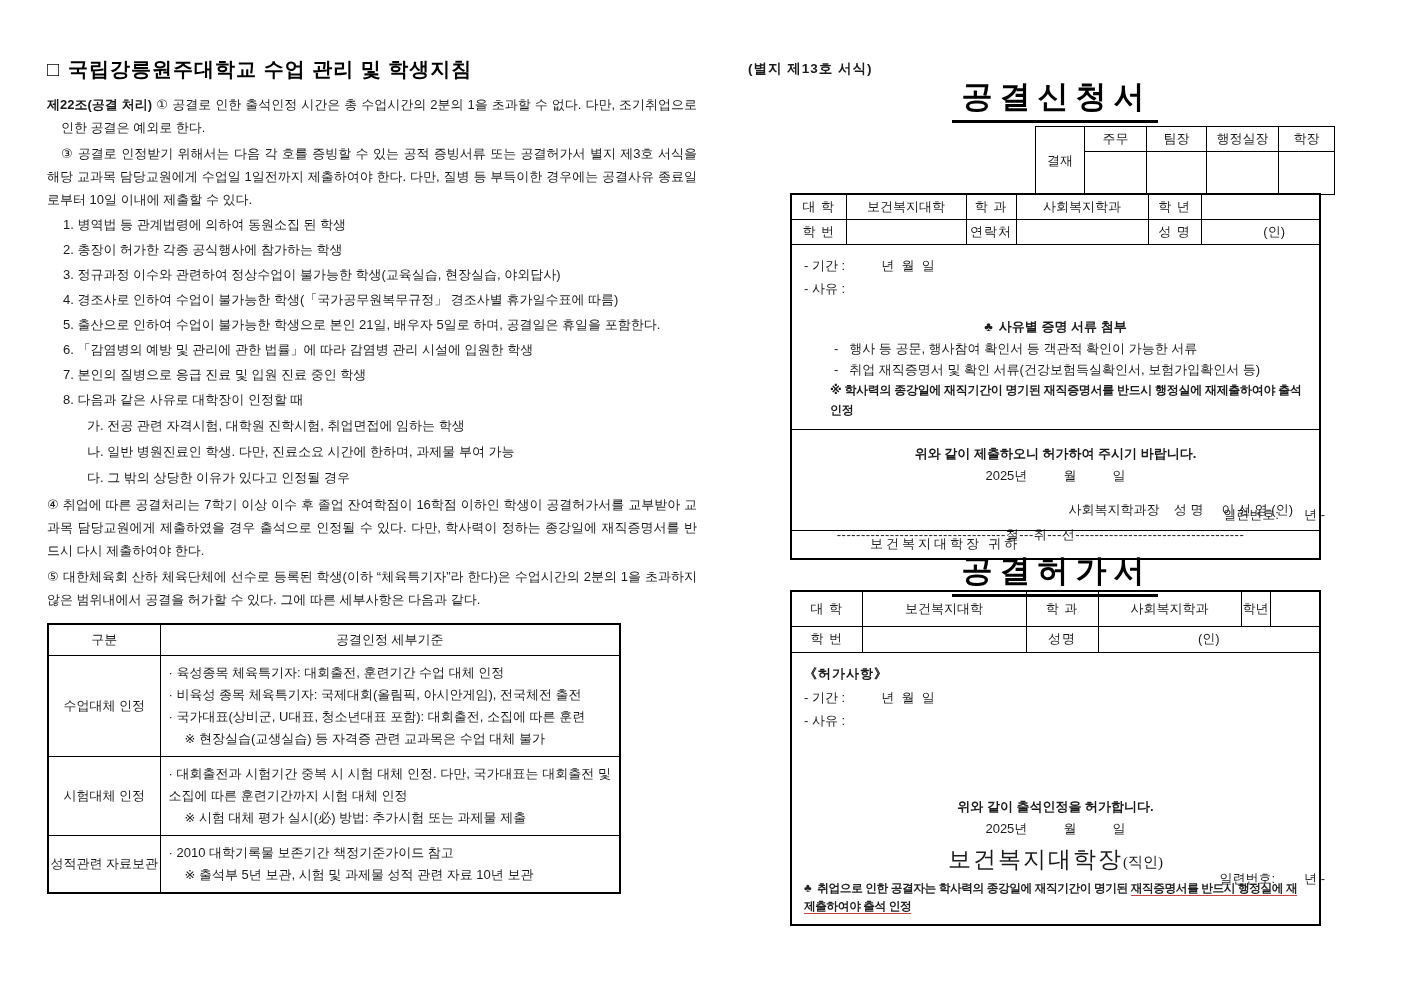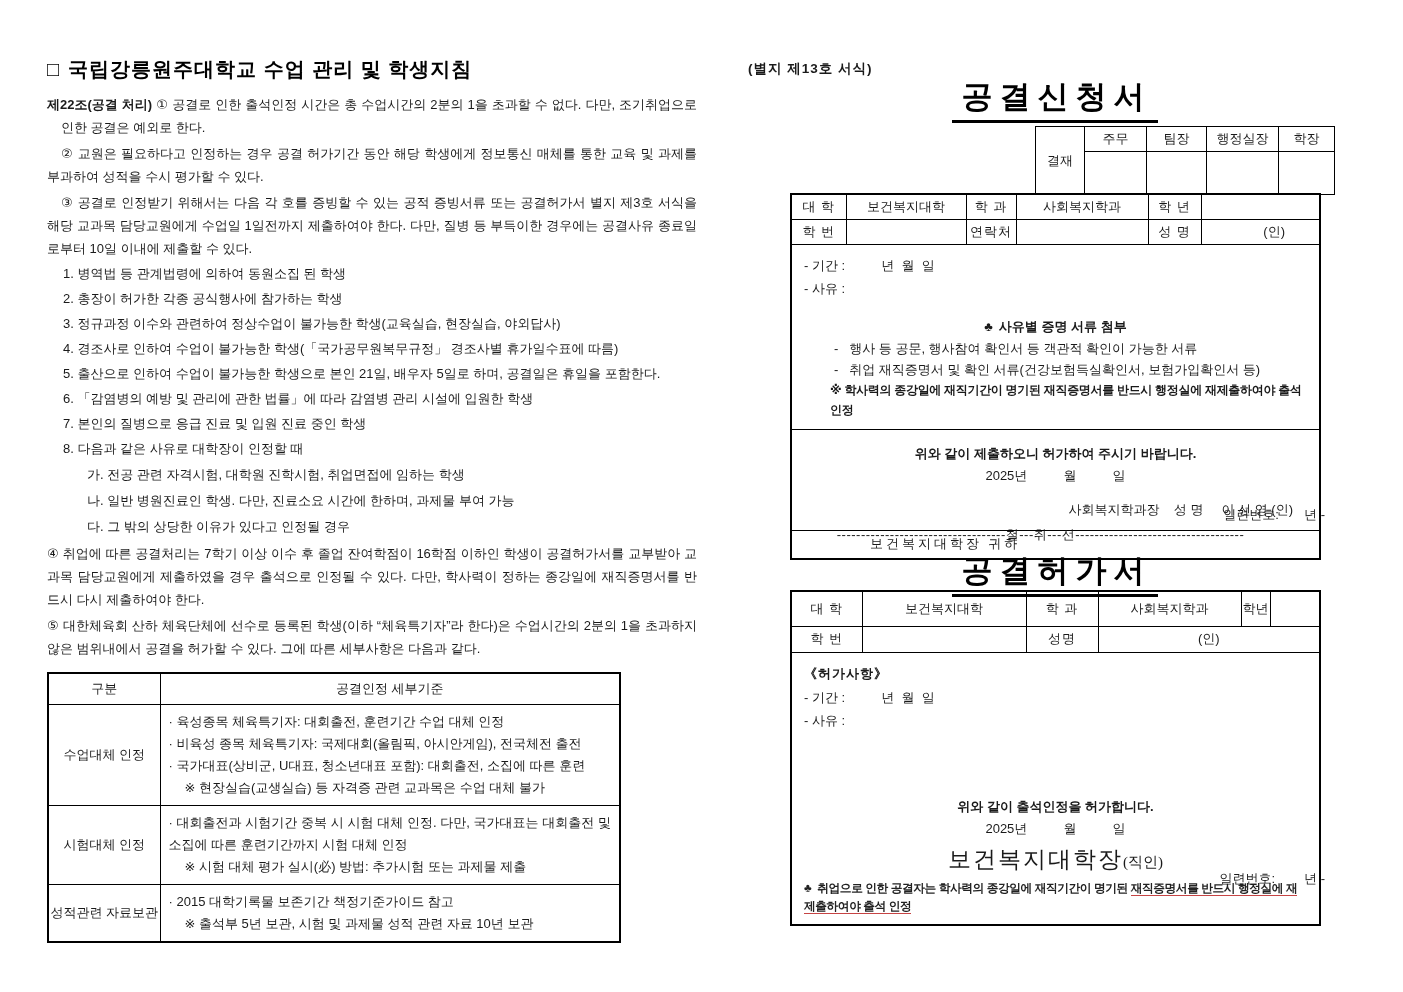--- a/index.html
+++ b/index.html
@@ -76,21 +76,20 @@
   .red-underline{border-bottom:1.5px solid #c64444;padding-bottom:1px;}
   .club{margin-right:6px;font-weight:normal;}
 </style>
 </head>
 <body>
 
 <div class="left-col">
   <h1 class="doc-title"><span class="sq">□</span><span>국립강릉원주대학교 수업 관리 및 학생지침</span></h1>
 
   <p class="para p-art"><b>제22조(공결 처리)</b><span> ① 공결로 인한 출석인정 시간은 총 수업시간의 2분의 1을 초과할 수 없다. 다만, 조기취업으로 인한 공결은 예외로 한다.</span></p>
-  <p class="para p-ind">② 교원은 필요하다고 인정하는 경우 공결 허가기간 동안 해당 학생에게 정보통신 매체를 통한 교육 및 과제를 부과하여 성적을 수시 평가할 수 있다.</p>
   <p class="para p-ind">③ 공결로 인정받기 위해서는 다음 각 호를 증빙할 수 있는 공적 증빙서류 또는 공결허가서 별지 제3호 서식을 해당 교과목 담당교원에게 수업일 1일전까지 제출하여야 한다. 다만, 질병 등 부득이한 경우에는 공결사유 종료일로부터 10일 이내에 제출할 수 있다.</p>
 
   <div class="num-item">1. 병역법 등 관계법령에 의하여 동원소집 된 학생</div>
   <div class="num-item">2. 총장이 허가한 각종 공식행사에 참가하는 학생</div>
   <div class="num-item">3. 정규과정 이수와 관련하여 정상수업이 불가능한 학생(교육실습, 현장실습, 야외답사)</div>
   <div class="num-item">4. 경조사로 인하여 수업이 불가능한 학생(「국가공무원복무규정」 경조사별 휴가일수표에 따름)</div>
   <div class="num-item">5. 출산으로 인하여 수업이 불가능한 학생으로 본인 21일, 배우자 5일로 하며, 공결일은 휴일을 포함한다.</div>
   <div class="num-item">6. 「감염병의 예방 및 관리에 관한 법률」에 따라 감염병 관리 시설에 입원한 학생</div>
   <div class="num-item">7. 본인의 질병으로 응급 진료 및 입원 진료 중인 학생</div>
   <div class="num-item">8. 다음과 같은 사유로 대학장이 인정할 때</div>
@@ -124,21 +123,21 @@
     <tr>
       <td class="lt-label">시험대체 인정</td>
       <td class="lt-body">
         <div class="lt-line">· 대회출전과 시험기간 중복 시 시험 대체 인정. 다만, 국가대표는 대회출전 및 소집에 따른 훈련기간까지 시험 대체 인정</div>
         <div class="lt-line lt-note">※ 시험 대체 평가 실시(必) 방법: 추가시험 또는 과제물 제출</div>
       </td>
     </tr>
     <tr>
       <td class="lt-label">성적관련 자료보관</td>
       <td class="lt-body">
-        <div class="lt-line">· 2015 대학기록물 보존기간 책정기준가이드 참고</div>
+        <div class="lt-line">· 2010 대학기록물 보존기간 책정기준가이드 참고</div>
         <div class="lt-line lt-note">※ 출석부 5년 보관, 시험 및 과제물 성적 관련 자료 10년 보관</div>
       </td>
     </tr>
   </tbody>
     </table>
 </div>
 
 <div class="right-col">
 
   <div class="form-note">(별지 제13호 서식)</div>

